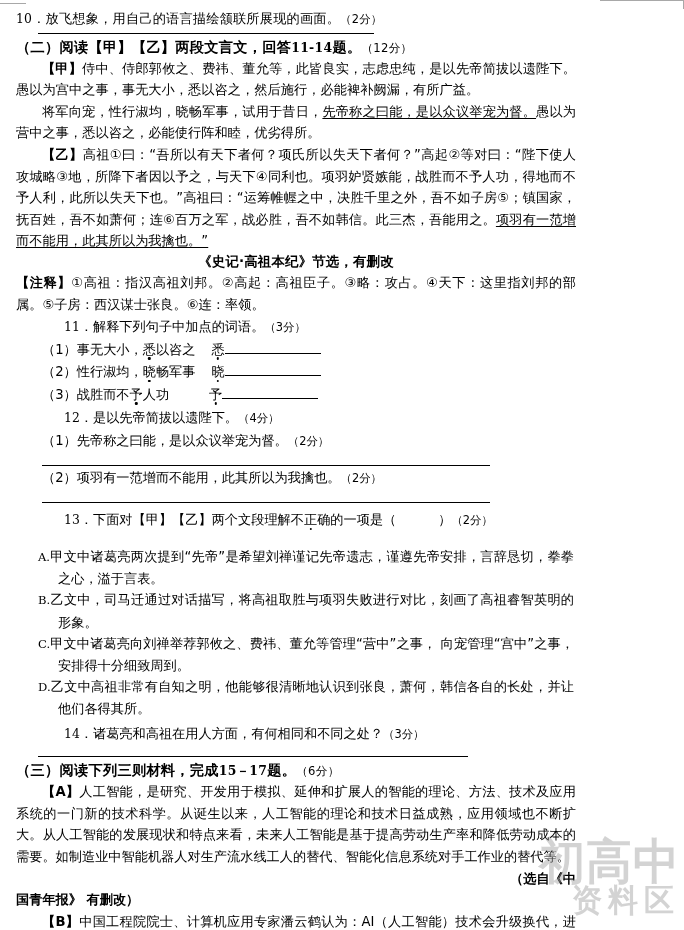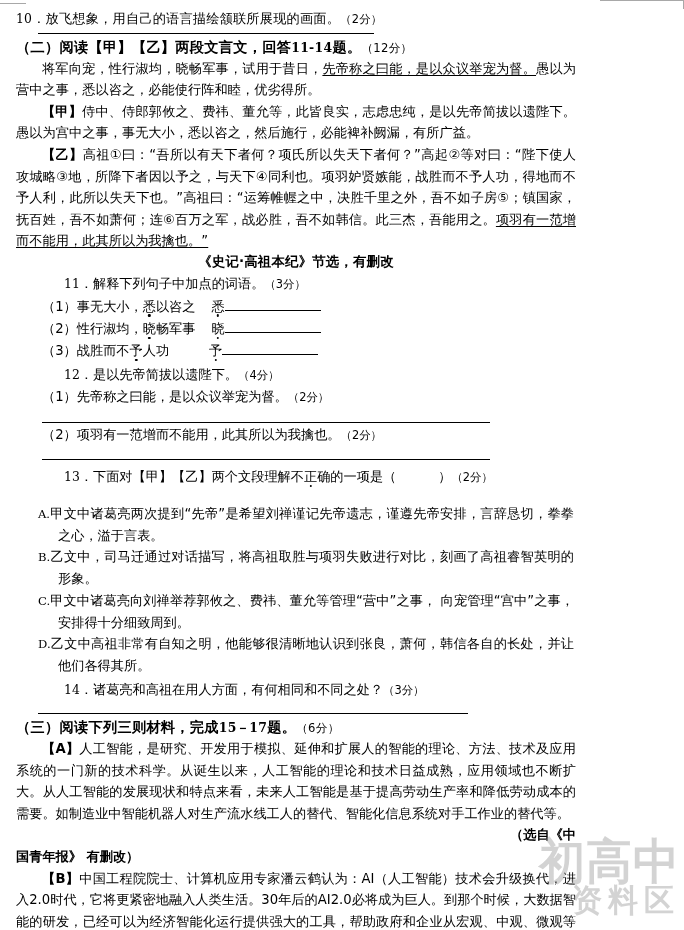--- a/index.html
+++ b/index.html
@@ -201,30 +201,31 @@
     <span class="num">10</span><span>．放飞想象，用自己的语言描绘颔联所展现的画面。</span><span class="small">（2分）</span>
   </div>
 
   <div class="sec-wrap">
     <div class="sec-rule"></div>
     <div class="sec-head">
       <span>（二）阅读【甲】【乙】两段文言文，回答</span><span class="num" style="font-weight:bold;">11-14</span><span>题。</span><span class="pts" style="font-weight:normal;font-size:11.6px;">（12分）</span>
     </div>
   </div>
 
+  <p class="para indent2"><span class="bold">【甲】</span><span>侍中、侍郎郭攸之、费祎、董允等，此皆良实，志虑忠纯，是以先帝简拔以遗陛下。愚以为宫中之事，事无大小，悉以咨之，然后施行，必能裨补阙漏，有所广益。</span></p>
+
   <p class="para indent2"><span>将军向宠，性行淑均，晓畅军事，试用于昔日，</span><span class="u">先帝称之曰能，是以众议举宠为督。</span><span>愚以为营中之事，悉以咨之，必能使行阵和睦，优劣得所。</span></p>
-
-  <p class="para indent2"><span class="bold">【甲】</span><span>侍中、侍郎郭攸之、费祎、董允等，此皆良实，志虑忠纯，是以先帝简拔以遗陛下。愚以为宫中之事，事无大小，悉以咨之，然后施行，必能裨补阙漏，有所广益。</span></p>
 
   <p class="para indent2"><span class="bold">【乙】</span><span>高祖①曰：“吾所以有天下者何？项氏所以失天下者何？”高起②等对曰：“陛下使人攻城略③地，所降下者因以予之，与天下④同利也。项羽妒贤嫉能，战胜而不予人功，得地而不予人利，此所以失天下也。”高祖曰：“运筹帷幄之中，决胜千里之外，吾不如子房⑤；镇国家，抚百姓，吾不如萧何；连⑥百万之军，战必胜，吾不如韩信。此三杰，吾能用之。</span><span class="u">项羽有一范增而不能用，此其所以为我擒也。”</span></p>
 
   <div class="src-center">
     <span>《史记·高祖本纪》节选，有删改</span>
   </div>
 
+  <p class="para"><span class="bold">【注释】</span><span>①高祖：指汉高祖刘邦。②高起：高祖臣子。③略：攻占。④天下：这里指刘邦的部属。⑤子房：西汉谋士张良。⑥连：率领。</span></p>
 
   <div class="q">
     <span class="num">11</span><span>．解释下列句子中加点的词语。</span><span class="small">（3分）</span>
   </div>
 
   <div class="sub">
     <span>（1）</span><span>事无大小，</span><span class="dot">悉</span><span>以咨之</span><span class="wide-gap"></span><span class="dot">悉</span><span class="blankline bl-w1"></span>
   </div>
 
   <div class="sub">

